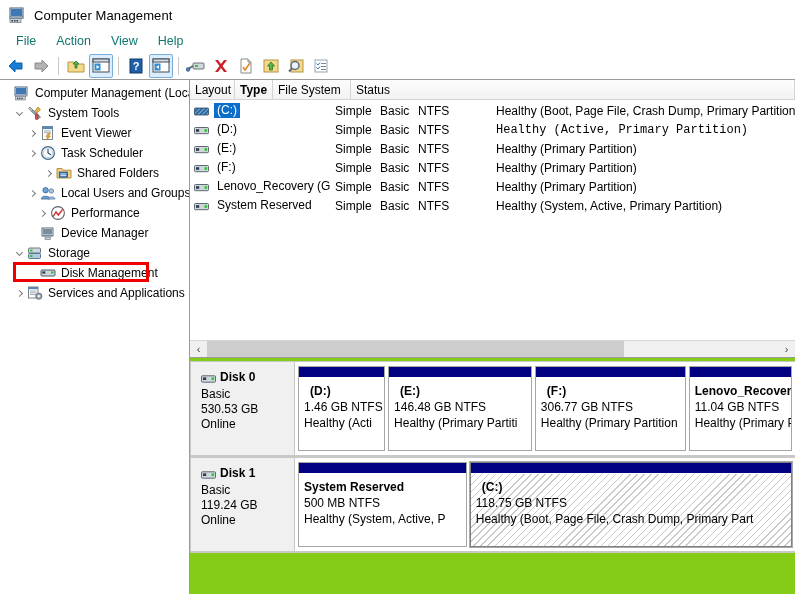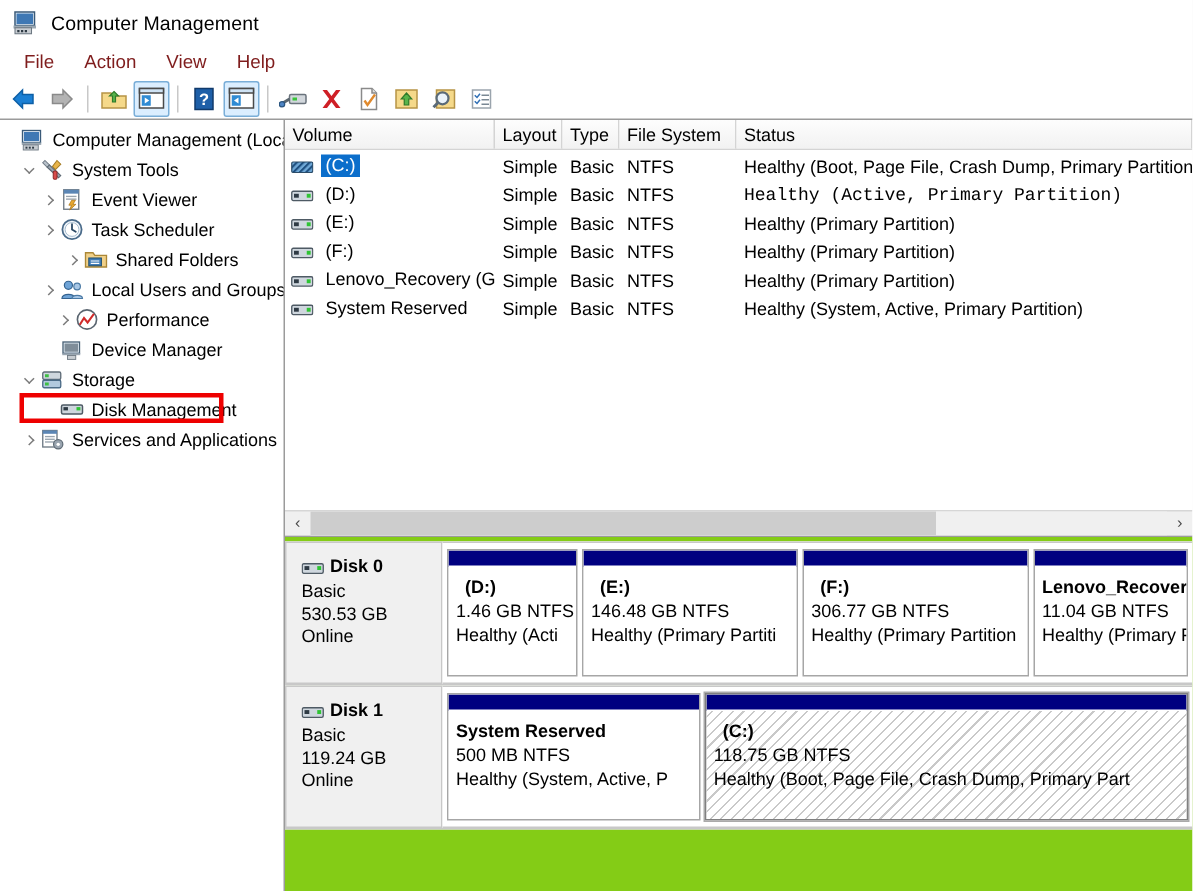--- a/index.html
+++ b/index.html
@@ -46,21 +46,21 @@
     height: 22px;
     background: #ffffff;
     display: flex;
     align-items: center;
     padding-left: 6px;
     flex: 0 0 auto;
     font-size: 12.5px;
   }
   .menu-item {
     padding: 2px 10px;
-    color: #7f1d1d;
+    color: #0f766e;
     cursor: default;
   }
 
   
   .toolbar {
     height: 28px;
     background: #ffffff;
     border-bottom: 1px solid #9b9b9b;
     display: flex;
     align-items: center;
@@ -584,23 +584,22 @@
             <span class="tree-label">Services and Applications</span>
           </div>
         </div>
       <div class="sel-redbox" id="redbox" style="left: 13px; top: 182px; width: 136px; height: 20px; border-color: rgb(238, 0, 0);"></div>
     </div>
 
     <div class="rightpane">
 
       <div class="vol-list">
         <div class="vl-header" id="vl-header">
-            <div class="hc" style="width: 140px;">Volume</div>
             <div class="hc" style="width: 45px;">Layout</div>
-            <div class="hc" style="width: 38px;">Type</div>
+            <div class="hc" style="width: 38px; font-weight: bold;">Type</div>
             <div class="hc" style="width: 78px;">File System</div>
             <div class="hc" style="width: auto; flex: 1 1 auto;">Status</div>
           </div>
         <div class="vl-rows" id="vl-rows">
             <div class="vl-row">
               <div class="vc vc-vol" style="width: 140px; flex: 0 0 140px;">
                 <span class="vol-ico"><svg width="15" height="10" viewBox="0 0 15 10">
                     <defs>
                       <pattern id="hp" width="3" height="3" patternUnits="userSpaceOnUse" patternTransform="rotate(45)">
                         <rect width="3" height="3" fill="#6fa8d6"></rect>

